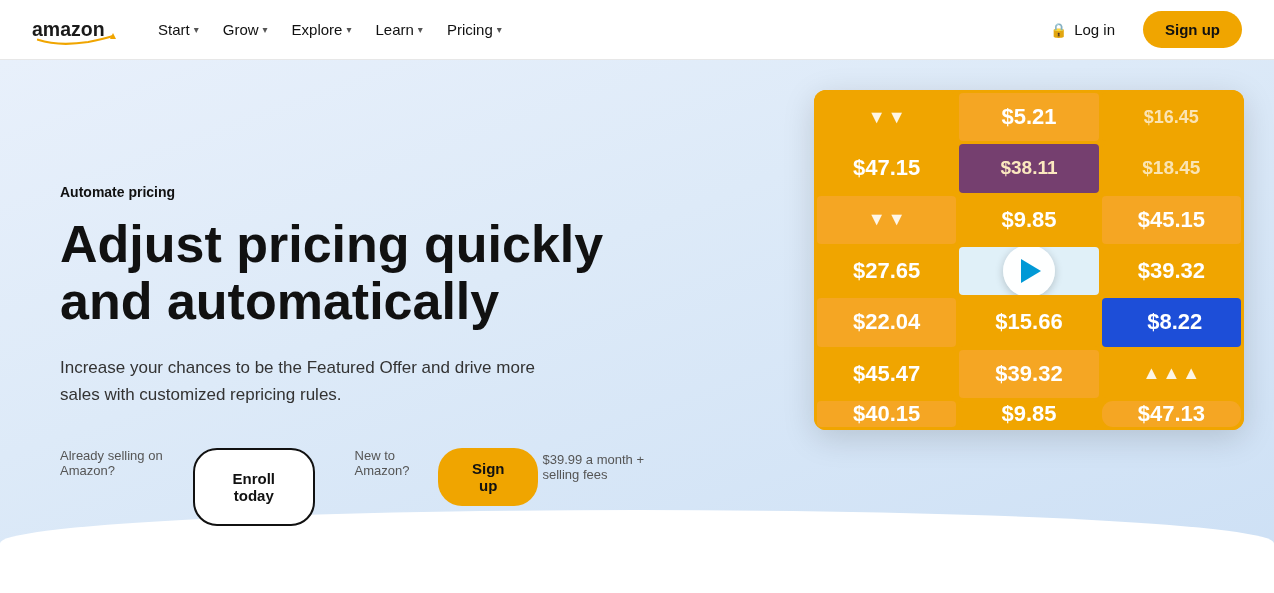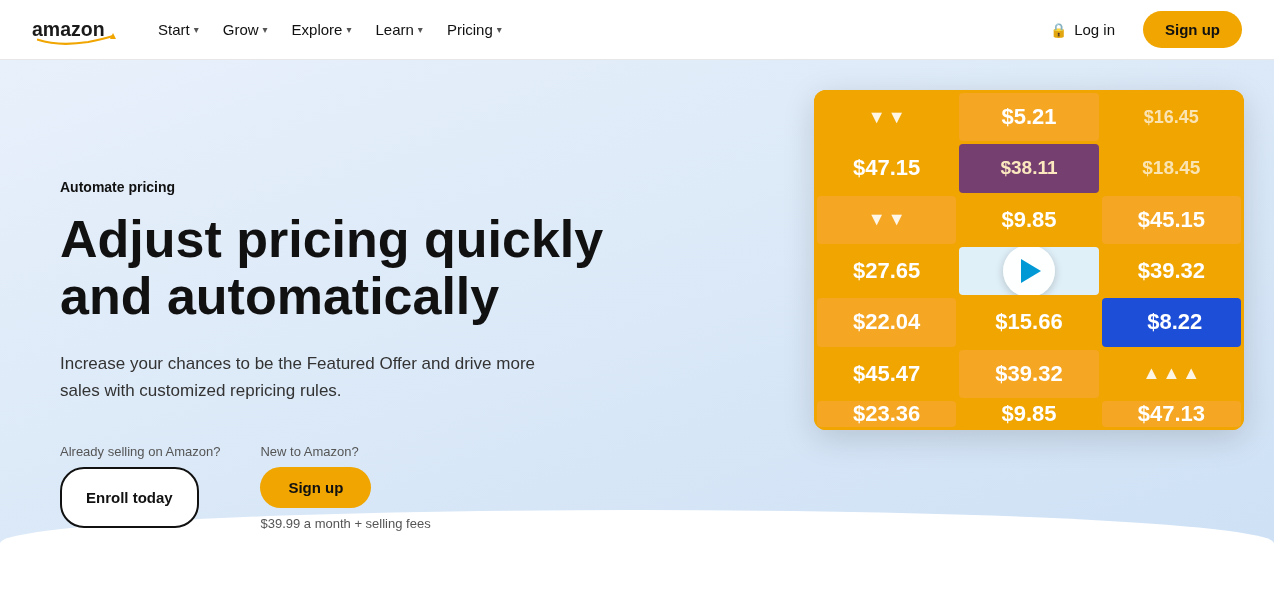--- a/index.html
+++ b/index.html
@@ -118,21 +118,21 @@
       margin-bottom: 40px;
       max-width: 500px;
     }
     .hero-ctas {
       display: flex;
       align-items: flex-start;
       gap: 40px;
     }
     .cta-group {
       display: flex;
-      flex-direction: column;
+      flex-direction: row;
       align-items: flex-start;
       gap: 4px;
     }
     .cta-label {
       font-size: 13px;
       color: #555;
       margin-bottom: 4px;
     }
     .enroll-btn {
       background: #fff;
@@ -339,18 +339,18 @@
       <div class="price-cell" style="background:#1d4ed8;padding-left:7px;">$8.22</div>
 
       <div class="price-cell" style="background:#f0a500;">$45.47</div>
       <div class="price-cell" style="background:#f5a623;">$39.32</div>
       <div class="price-cell arrow-cell" style="background:#f0a500;">
         <span class="arrow-up">▲</span>
         <span class="arrow-up">▲</span>
         <span class="arrow-up">▲</span>
       </div>
 
-      <div class="price-cell" style="background:#f5a623;">$23.36</div>
+      <div class="price-cell" style="background:#f5a623;">$40.15</div>
       <div class="price-cell" style="background:#f0a500;">$9.85</div>
-      <div class="price-cell" style="background:#f5a623;">$47.13</div>
+      <div class="price-cell" style="background:#f5a623;border-radius:11px;">$47.13</div>
     </div>
   </div>
 </section>
 
 </body></html>

